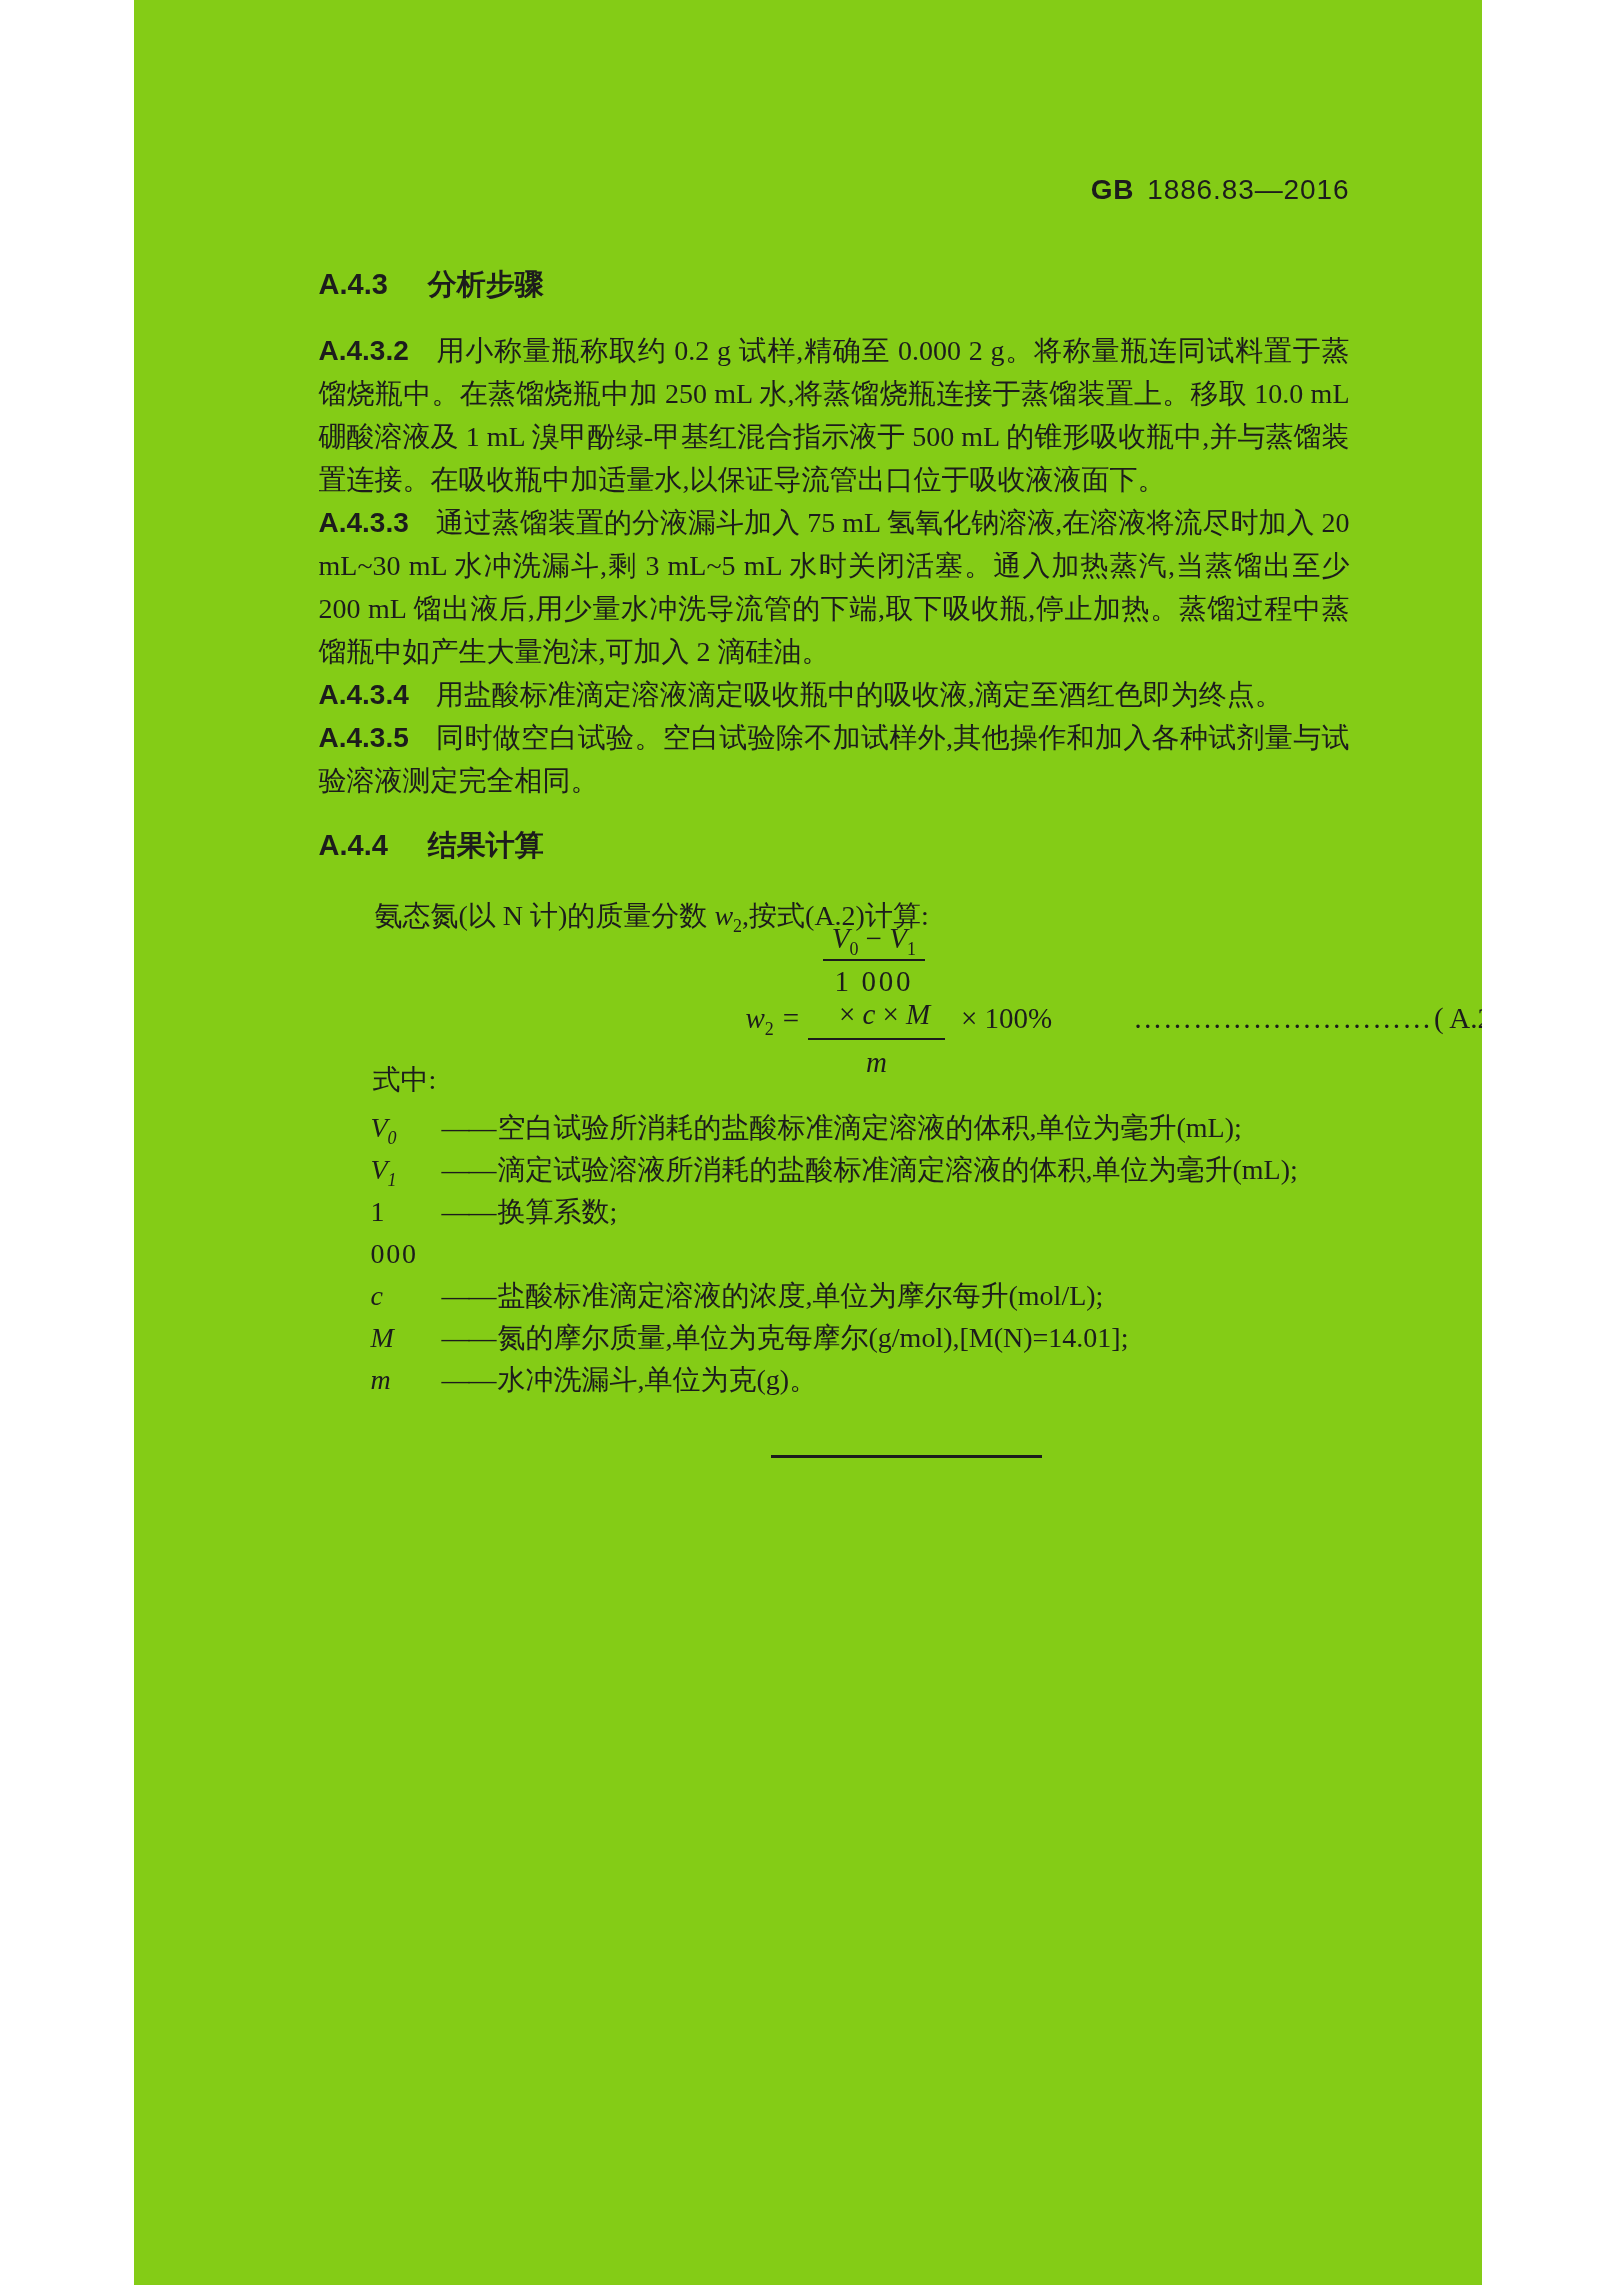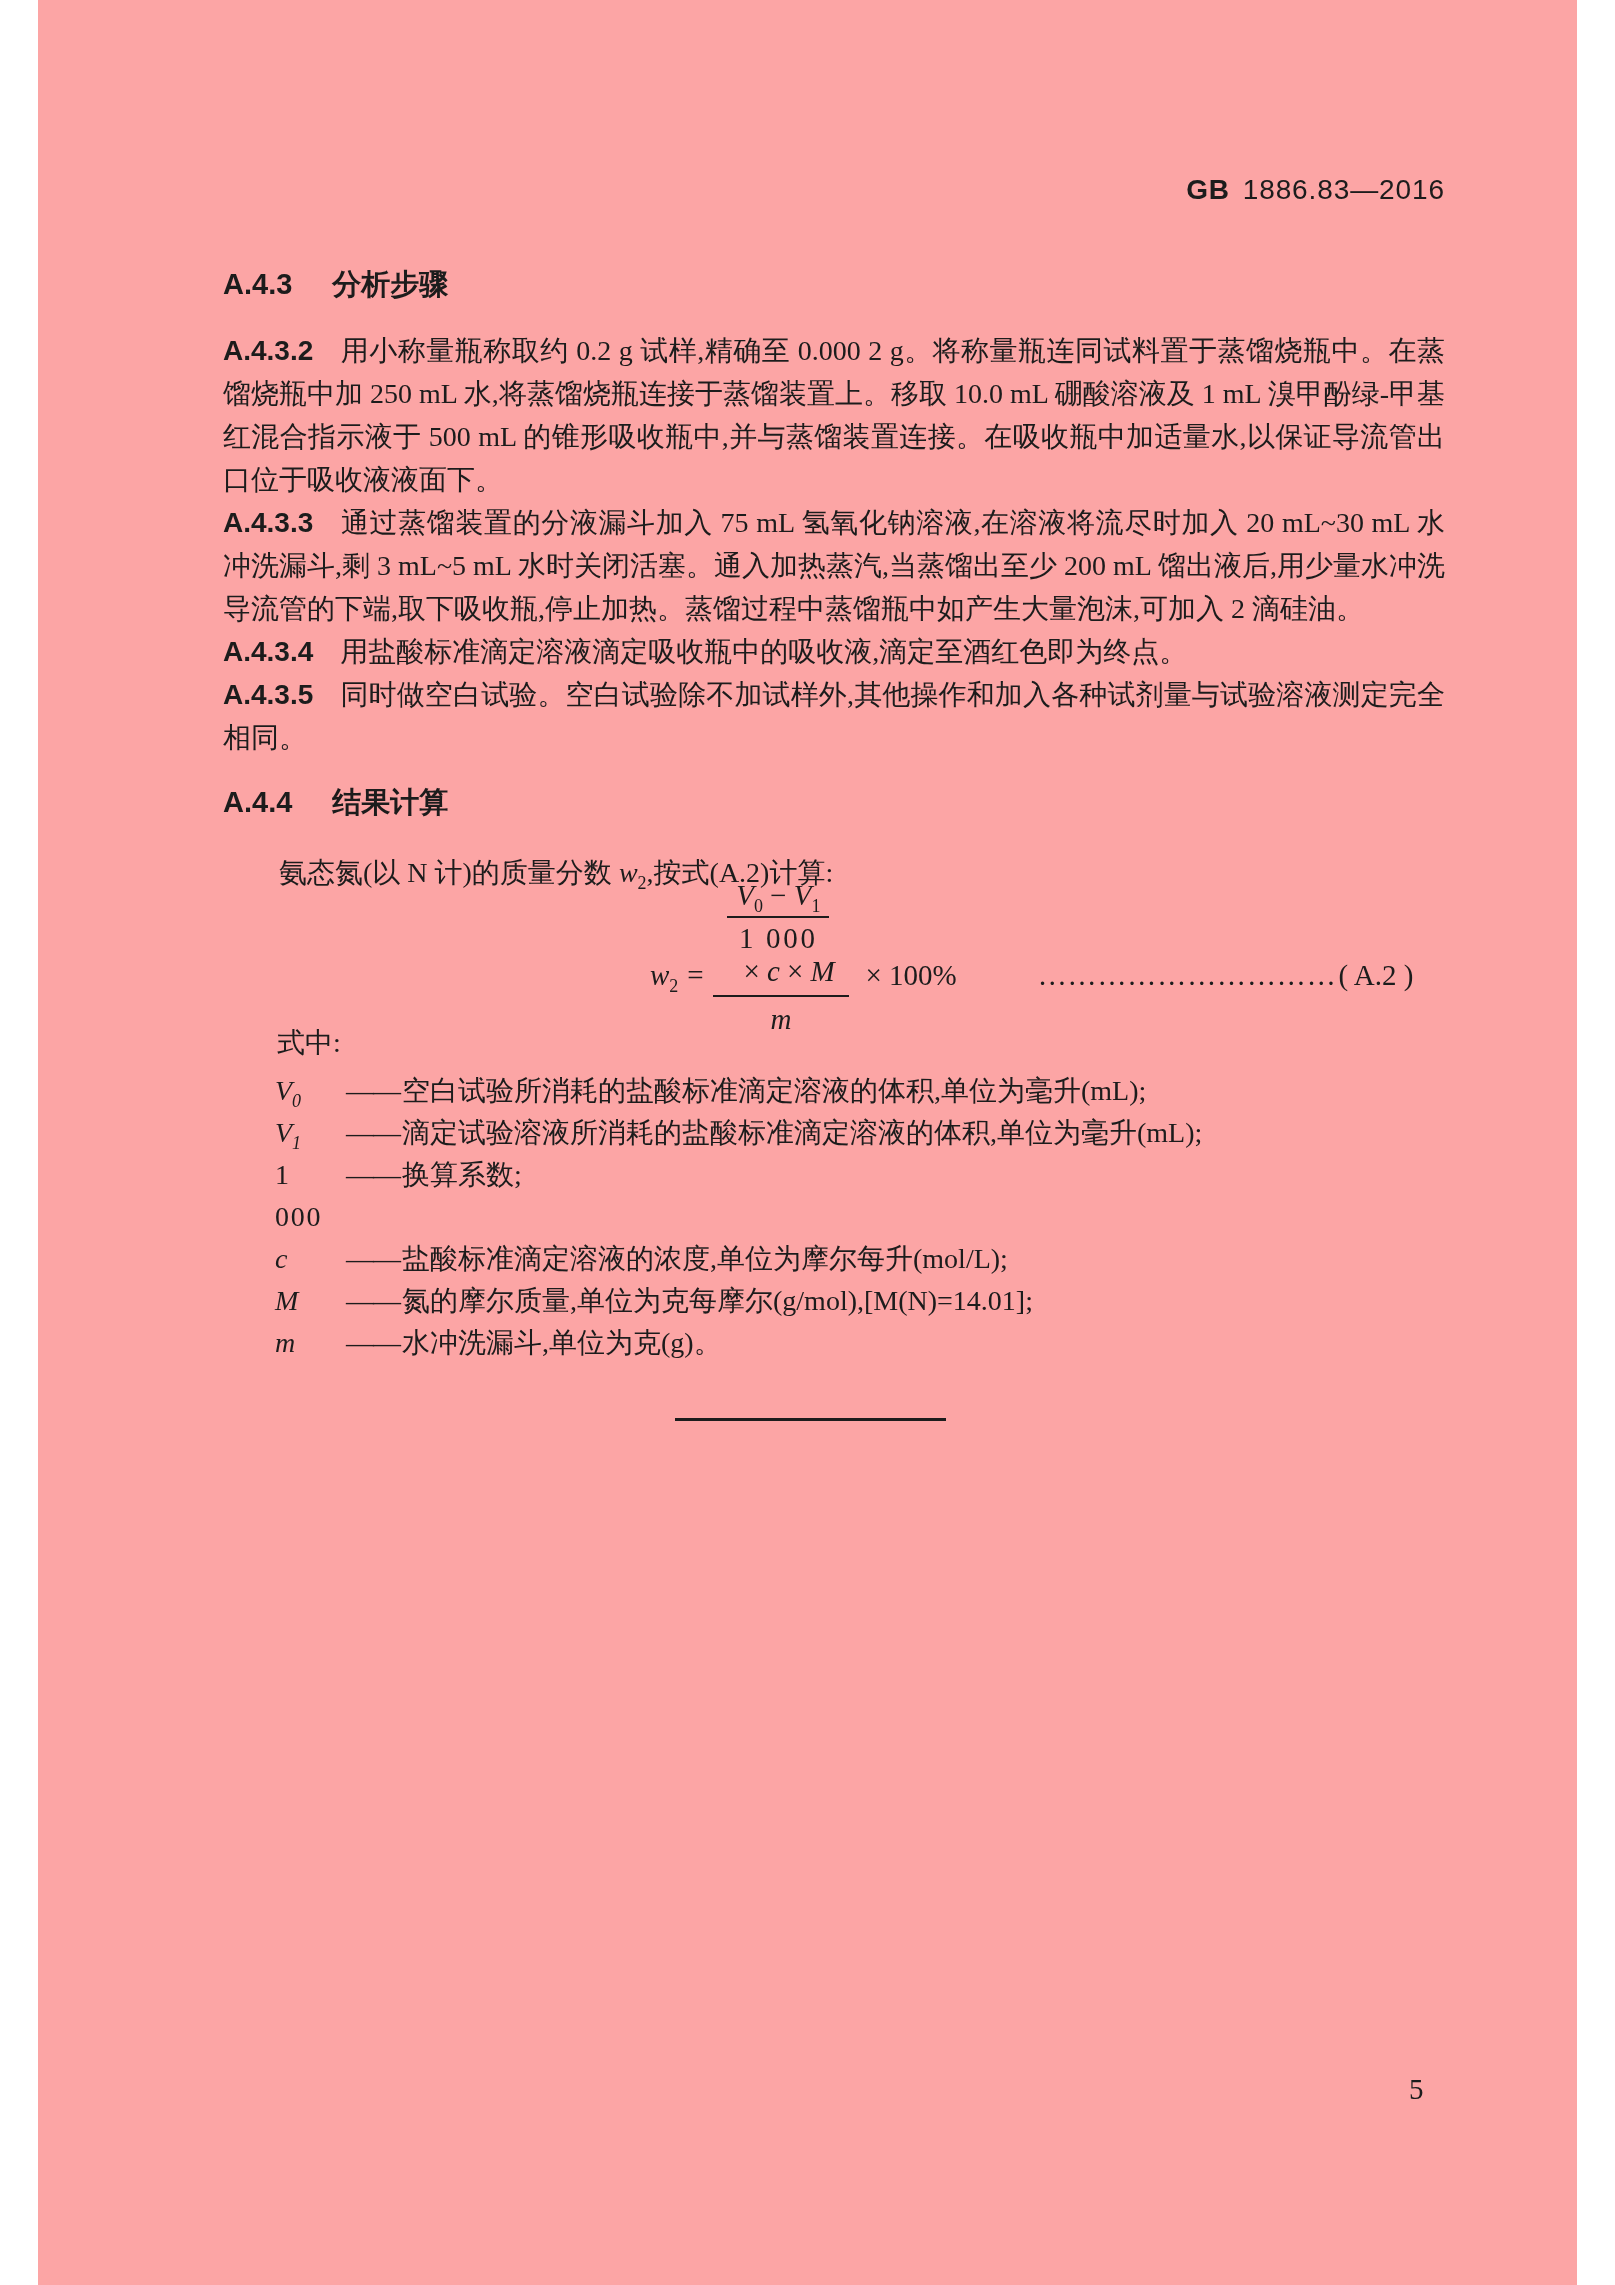--- a/index.html
+++ b/index.html
@@ -1,21 +1,21 @@
 <!DOCTYPE html>
 <html lang="zh" style="font-size:14.5px"><head>
 <meta charset="utf-8">
 <style>
   * { margin: 0; padding: 0; box-sizing: border-box; }
   html, body { background: #ffffff; }
   .page {
     position: relative;
-    width: 1539px;
+    width: 1348px;
     height: 2285px;
-    background: #fca5a5;
+    background: #84cc16;
     color: #1c1c1c;
     font-family: "Liberation Serif", "DejaVu Serif", serif;
     overflow: hidden;
     margin: 0 auto;
   }
   .content { padding: 0 132px 0 185px; }
 
   
   .doc-header {
     padding-top: 174px;
@@ -103,21 +103,21 @@
   .factor-part { margin-left: 9px; }
   .leader {
     margin-left: 81px;
     letter-spacing: 0.9px;
     font-size: 29px;
   }
   .eq-label { margin-left: 1.8px; }
 
   
   .where-label {
-    margin-top: 10px;
+    margin-top: 4px;
     padding-left: 54px;
     font-size: 28px;
     line-height: 40px;
   }
   .where-list { margin-top: 7.2px; }
   .where-row {
     display: flex;
     padding-left: 52px;
     font-size: 28px;
     line-height: 42px;

